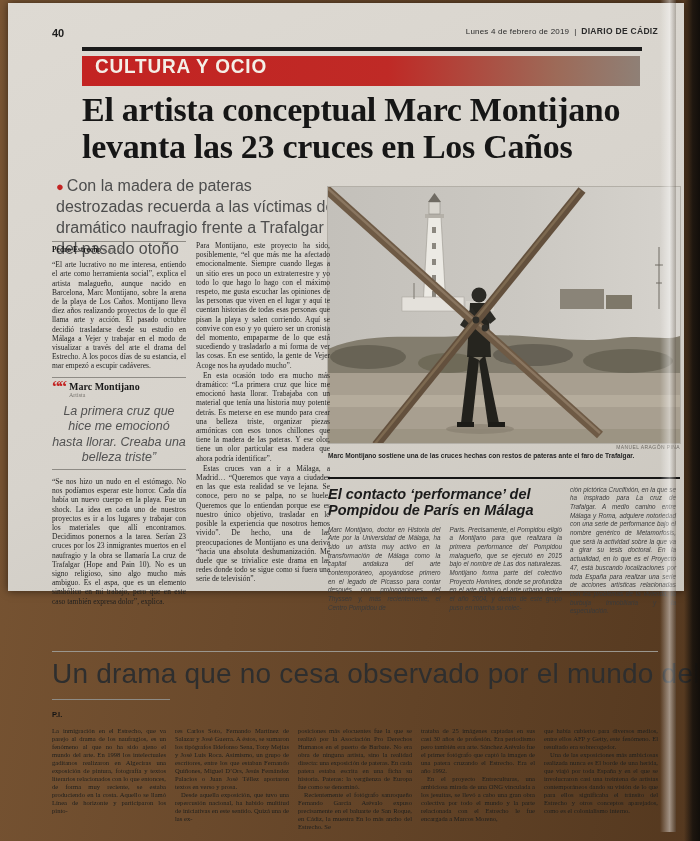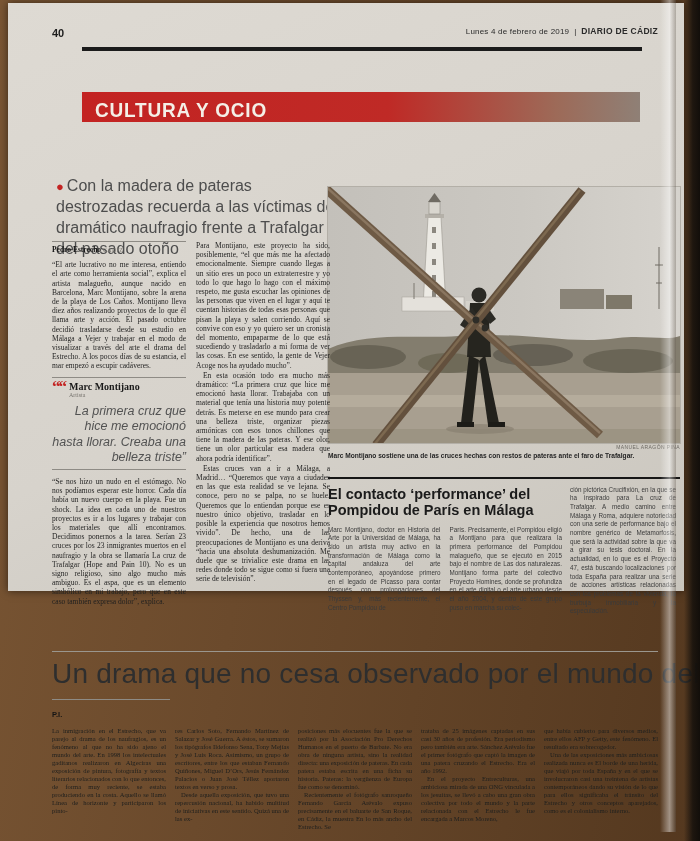--- a/index.html
+++ b/index.html
@@ -26,21 +26,21 @@
   .ph-header{position:absolute;left:44px;top:20px;right:26px;height:16px;}
   .pagenum{font-weight:bold;font-size:11px;color:#1d1d1d;}
   .dateline{position:absolute;right:0;top:3px;font-size:8px;color:#2a2a2a;letter-spacing:.2px;}
   .dateline b{font-size:8.5px;letter-spacing:.3px;}
   .ph-rule{position:absolute;left:74px;top:44px;width:560px;height:3.5px;background:#1b1b1b;}
 
   
   .banner{
     position:absolute;left:74px;top:53px;width:558px;height:30px;
     background:linear-gradient(90deg,#c32322 0%,#bf2a26 55%,#9d6a58 85%,#8f8076 100%);
-    display:flex;align-items:flex-end;margin-top:36px;
+    display:flex;align-items:flex-start;
   }
   .banner span{
     color:#f4efe7;font-weight:bold;font-size:19px;letter-spacing:.8px;
     padding-left:13px;transform:scaleY(1.05);
   }
 
   
   .headline{
     position:absolute;left:74px;top:88px;width:596px;margin:0;
     font-family:"Liberation Serif",serif;font-weight:bold;
@@ -76,27 +76,27 @@
   .pq-rule{height:1px;background:#8e8b85;margin:4px 0;}
   .pq-head{display:flex;align-items:flex-start;gap:4px;margin:3px 0 2px 0;}
   .pq-marks{
     color:#c32322;font-family:"Liberation Serif",serif;font-weight:bold;
     font-size:17px;line-height:10px;letter-spacing:-2px;
   }
   .pq-name{font-weight:bold;font-size:10px;color:#1a1a1a;}
   .pq-role{font-size:6px;color:#77746e;}
   .pq-text{
     font-family:"Liberation Sans",sans-serif;font-style:italic;
-    font-size:12.5px;line-height:1.22;color:#525252;text-align:right;margin:4px 0 2px 0;
+    font-size:12.5px;line-height:1.22;color:#525252;text-align:center;margin:4px 0 2px 0;
   }
 
   
   .sidebar-box{position:absolute;left:320px;top:474px;width:352px;}
   .box-rule{height:1.5px;background:#161616;margin-bottom:7px;}
-  .box-flex{display:flex;gap:8px;}
+  .box-flex{display:flex;gap:8px;font-style:italic;}
   .box-left{width:234px;}
   .box-title{
     margin:0 0 7px 0;font-size:14.5px;line-height:1.14;font-weight:bold;color:#1b1b1b;
   }
   .box-cols{display:flex;gap:9px;}
   .bcol{
     flex:1;font-size:6.3px;line-height:8.7px;color:#3a3a3a;text-align:justify;
   }
   .bcol p{margin:0;}
   .box-right{width:106px;flex:none;}
@@ -128,21 +128,22 @@
     <span class="pagenum">40</span>
     <span class="dateline"><span>Lunes 4 de febrero de 2019</span>&nbsp;&nbsp;|&nbsp;&nbsp;<b>DIARIO DE CÁDIZ</b></span>
   </div>
   <div class="ph-rule"></div>
 
   <div class="banner">
     <span>CULTURA Y OCIO</span>
   </div>
 
   <h1 class="headline">
-    <br>
+    <span>El artista conceptual Marc Montijano</span><br>
+    <span>levanta las 23 cruces en Los Caños</span>
   </h1>
 
   <div class="standfirst">
     <span class="bullet">●</span><span>Con la madera de pateras destrozadas recuerda a las víctimas del dramático naufragio frente a Trafalgar del pasado otoño</span>
   </div>
 
   <div class="photo-wrap">
     <svg width="352" height="256" viewBox="0 0 352 256">
       <defs>
         <linearGradient id="sky" x1="0" y1="0" x2="1" y2="0">

